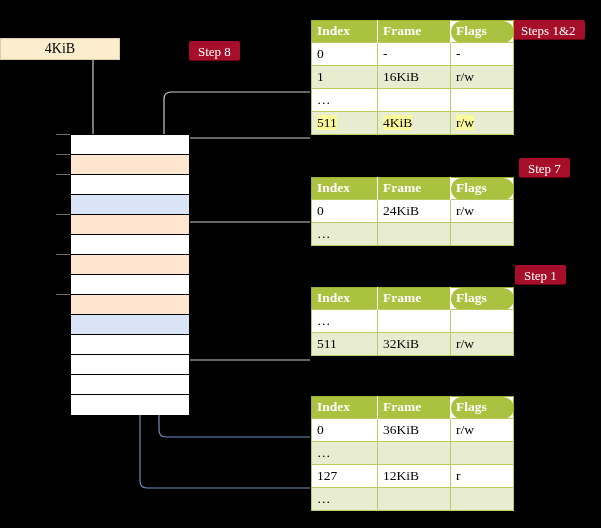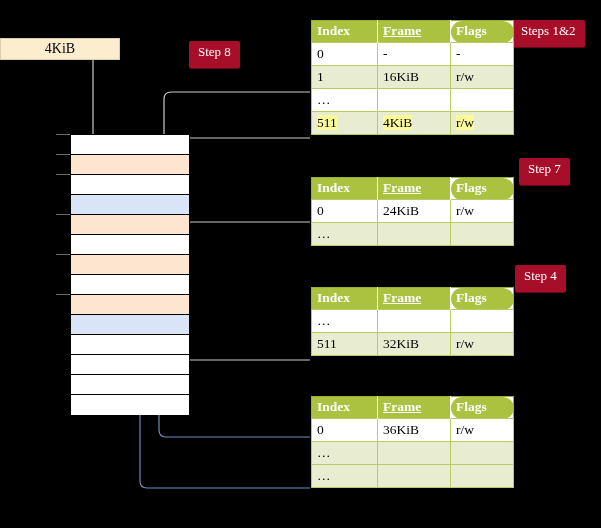--- a/index.html
+++ b/index.html
@@ -15,21 +15,21 @@
     background:#FBEDCD; border:1px solid #d9cfae;
     color:#000; font-size:14px;
     display:flex; align-items:center; justify-content:center;
     box-sizing:border-box;
   }
 
   
   .badge{
     background:#A70E29; color:#ffffff;
     font-size:13px; line-height:1;
-    padding:4px 9px 10px 9px;
+    padding:4px 9px 2px 9px;
     border-radius:2px;
     display:inline-block;
     white-space:nowrap;
     box-shadow:0 1px 0 #6e0018;
   }
 
   
   #memcol{
     left:70px; top:134px; width:120px; height:280px;
     border:1px solid #000; box-sizing:border-box;
@@ -73,21 +73,21 @@
     border:1px solid #b9cc63;
     color:#000;
     height:17px;
     vertical-align:middle;
     white-space:nowrap;
   }
   .ptable tr.alt td{background:#E8EDD2;}
   .ptable tr.hl td{background:#E8EDD2;}
   .ptable tr.hl td span{background:#FAFA9B;}
   .c-index{width:55px;}
-  .c-frame{width:62px;text-decoration:underline;}
+  .c-frame{width:62px;}
   .c-flags{width:52px;}
 
   
   #wires{position:absolute;left:0;top:0;width:601px;height:528px;
          pointer-events:none;}
 </style>
 </head>
 <body>
 
 <svg id="wires" viewBox="0 0 601 528">
@@ -131,21 +131,21 @@
 <div class="abs" style="left:189px;top:41px;">
   <span class="badge">Step 8</span>
 </div>
 <div class="abs" style="left:512px;top:20px;">
   <span class="badge">Steps 1&amp;2</span>
 </div>
 <div class="abs" style="left:519px;top:158px;">
   <span class="badge">Step 7</span>
 </div>
 <div class="abs" style="left:515px;top:265px;">
-  <span class="badge">Step 4</span>
+  <span class="badge">Step 1</span>
 </div>
 
 <div id="memcol" class="abs">
     <div class="memrow" style="top: 0px;"></div>
     <div class="memrow orange" style="top: 20px;"></div>
     <div class="memrow" style="top: 40px;"></div>
     <div class="memrow blue" style="top: 60px;"></div>
     <div class="memrow orange" style="top: 80px;"></div>
     <div class="memrow" style="top: 100px;"></div>
     <div class="memrow orange" style="top: 120px;"></div>
@@ -253,19 +253,24 @@
     <tr>
       <td><span>0</span></td>
       <td><span>36KiB</span></td>
       <td><span>r/w</span></td>
     </tr>
     <tr class="alt">
       <td><span>…</span></td>
       <td><span></span></td>
       <td><span></span></td>
     </tr>
+    <tr>
+      <td><span>127</span></td>
+      <td><span>12KiB</span></td>
+      <td><span>r</span></td>
+    </tr>
     <tr class="alt">
       <td><span>…</span></td>
       <td><span></span></td>
       <td><span></span></td>
     </tr>
   </tbody>
 </table>
 
 </body></html>

